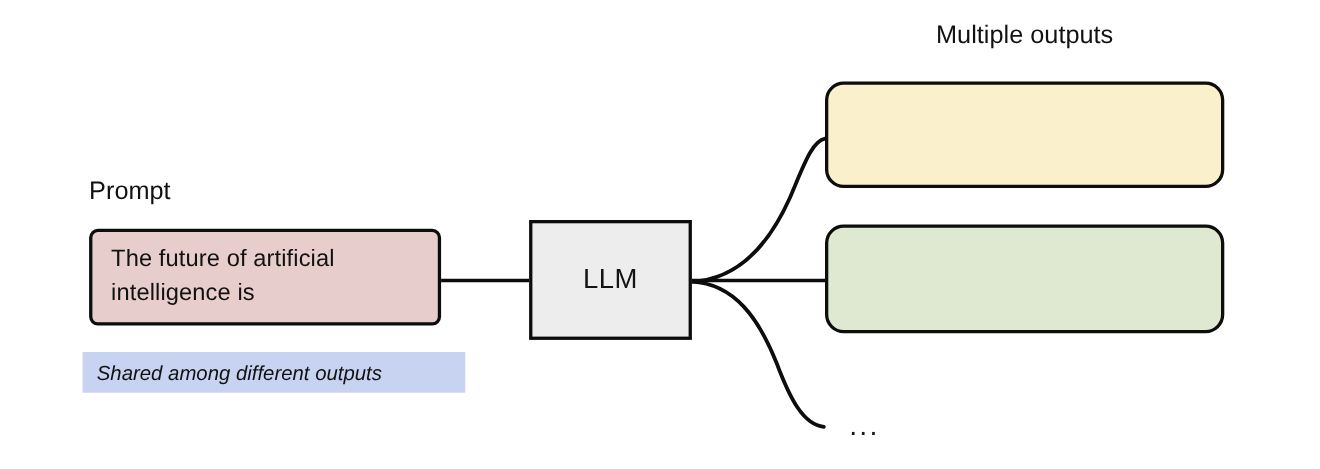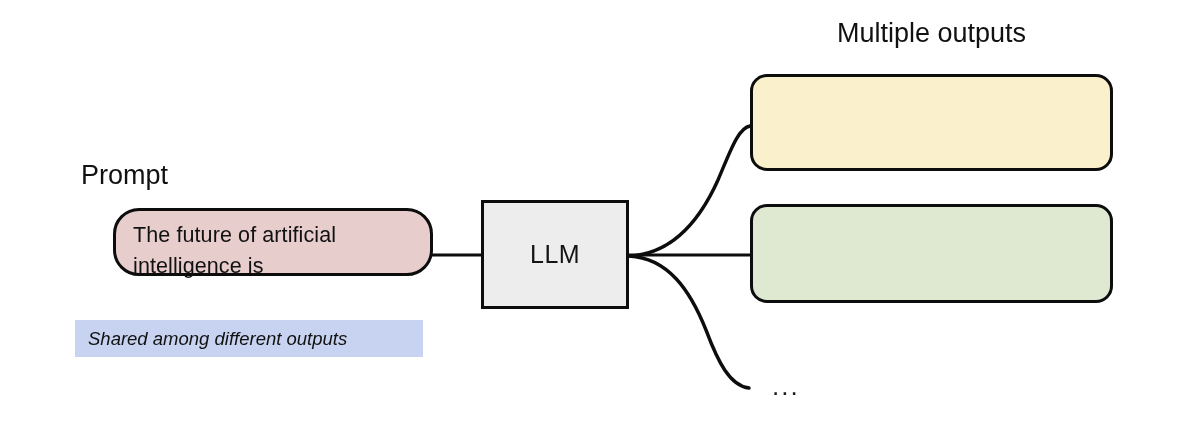--- a/index.html
+++ b/index.html
@@ -33,25 +33,24 @@
   .node {
     position: absolute;
     box-sizing: border-box;
     border: 3px solid #0d0d0d;
   }
 
   .prompt-box {
     left: 81px;
     top: 208px;
     width: 320px;
-    height: 68px;
-    border-radius: 26px;
+    height: 88px;
+    border-radius: 8px;
     background: #e8cdcd;
     padding: 9px 14px 0 17px;
-    margin-left: 32px;
   }
   .prompt-text {
     font-size: 21.5px;
     line-height: 31px;
     letter-spacing: 0.1px;
     color: #111111;
     white-space: pre-line;
   }
 
   .llm-box {
@@ -83,21 +82,21 @@
   }
   .output-box.out-2 {
     top: 204px;
     height: 99px;
     background: #dfe9d2;
   }
 
   
   .label {
     position: absolute;
-    font-size: 27px;
+    font-size: 23px;
     color: #111111;
     white-space: nowrap;
   }
   .label-prompt {
     left: 81px;
     top: 160px;
     width: 320px;
     text-align: left;
   }
   .label-multiple {

